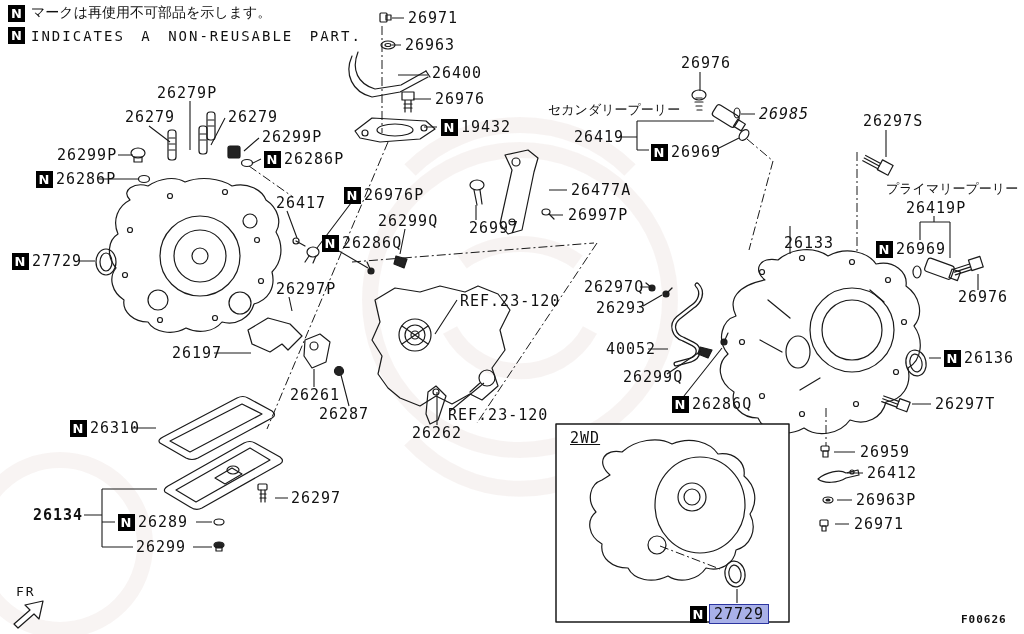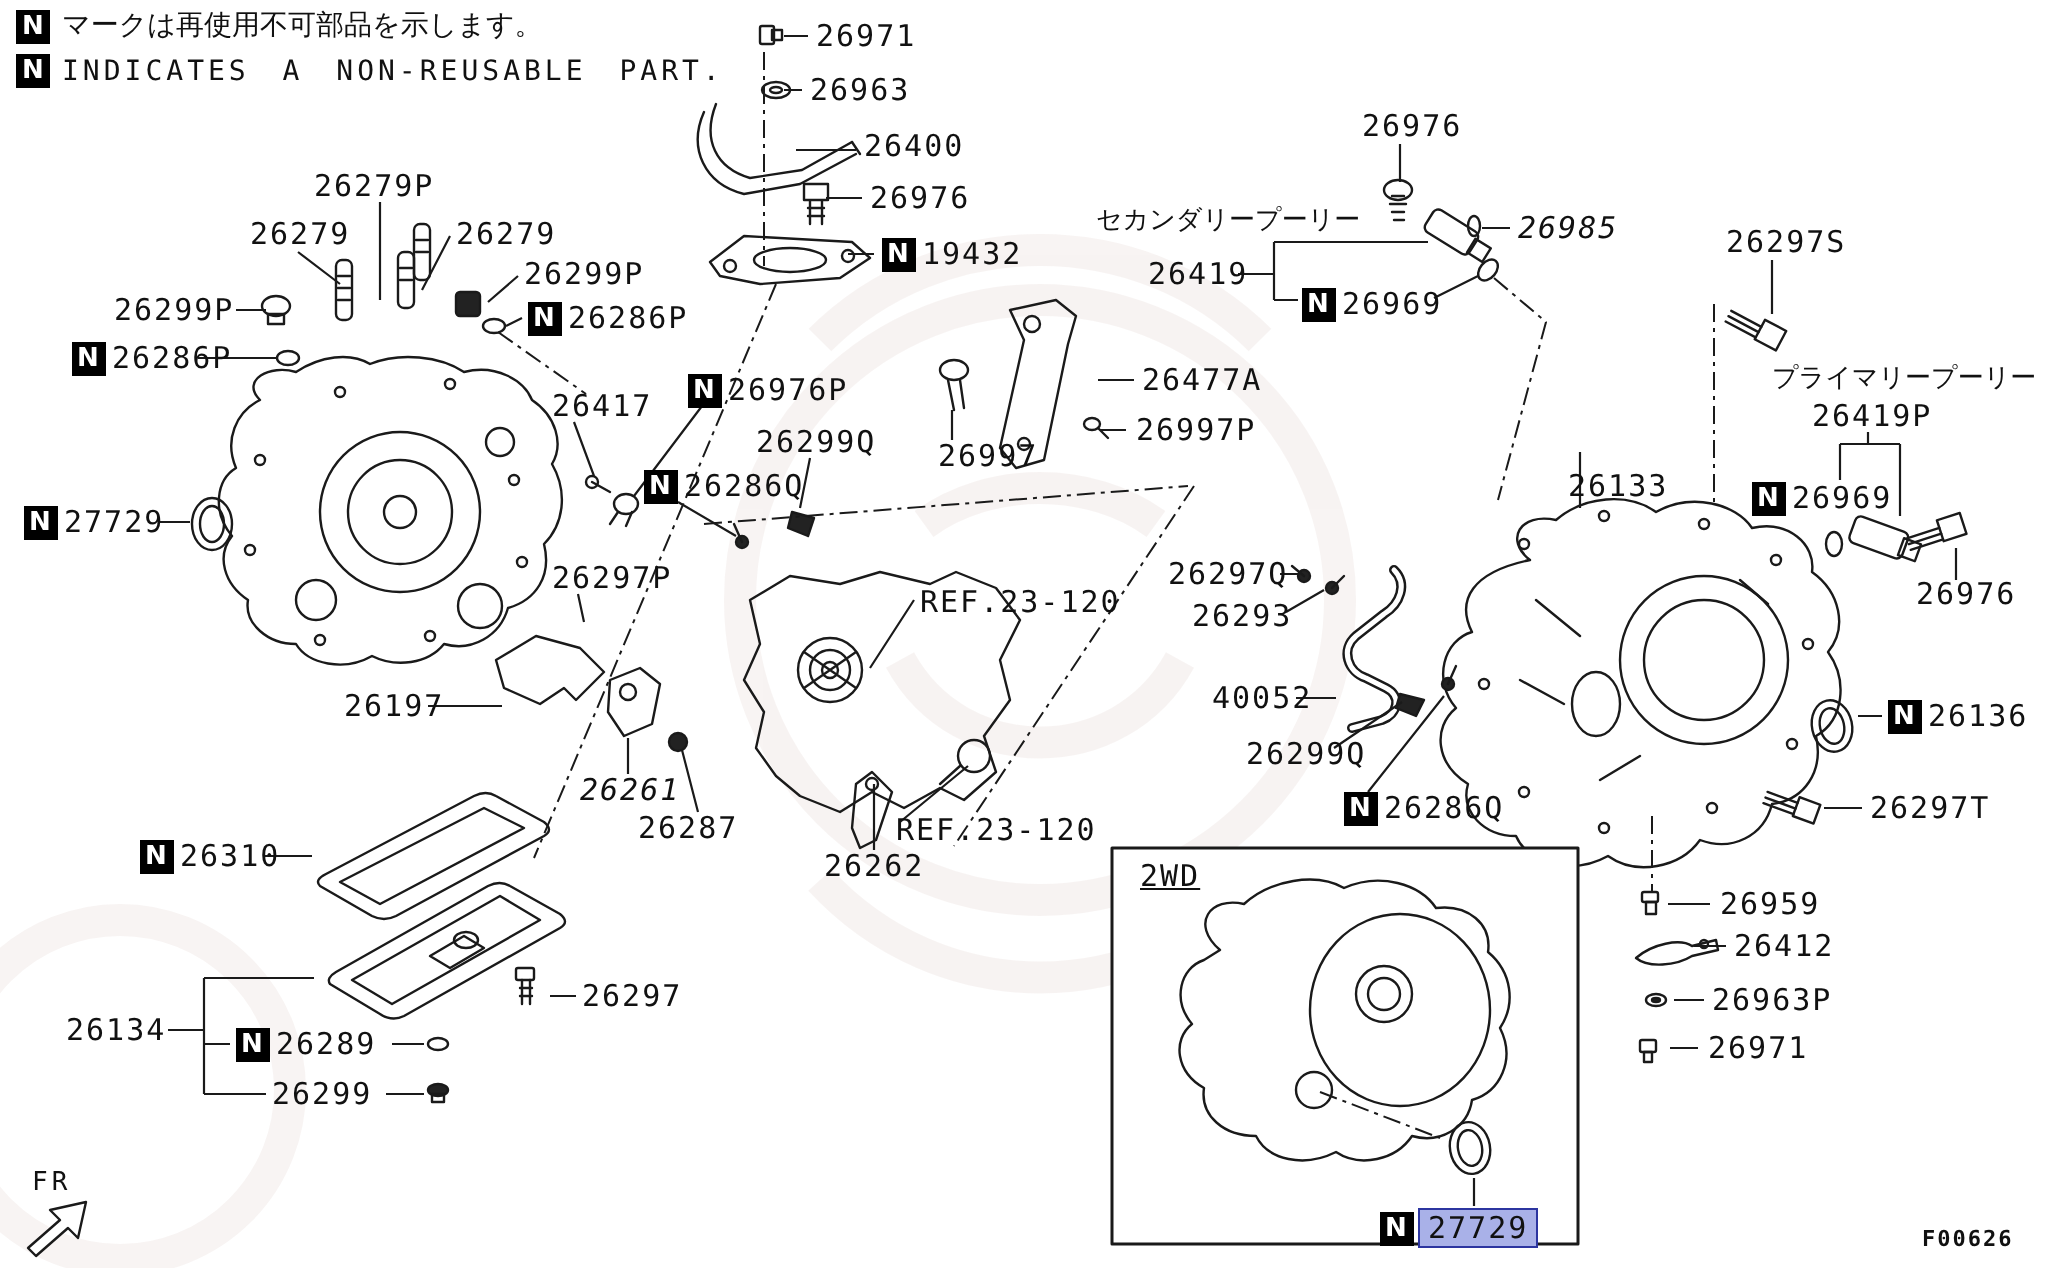--- a/index.html
+++ b/index.html
@@ -311,31 +311,31 @@
       <div class="plabel" style="left: 322px; top: 243px;">
         <span class="nbox">N</span>
         <span class="ptxt">26286Q</span>
       </div>
       <div class="plabel" style="left: 276px; top: 289px;">
         <span class="ptxt">26297P</span>
       </div>
       <div class="plabel" style="left: 172px; top: 353px;">
         <span class="ptxt">26197</span>
       </div>
-      <div class="plabel" style="left: 290px; top: 395px; font-style: italic;">
+      <div class="plabel" style="left: 290px; top: 395px;">
         <span class="ptxt">26261</span>
       </div>
       <div class="plabel" style="left: 319px; top: 414px;">
         <span class="ptxt">26287</span>
       </div>
       <div class="plabel" style="left: 70px; top: 428px;">
         <span class="nbox">N</span>
         <span class="ptxt">26310</span>
       </div>
-      <div class="plabel" style="left: 33px; top: 515px;">
+      <div class="plabel" style="left: 33px; top: 515px; font-weight: bold;">
         <span class="ptxt">26134</span>
       </div>
       <div class="plabel" style="left: 118px; top: 522px;">
         <span class="nbox">N</span>
         <span class="ptxt">26289</span>
       </div>
       <div class="plabel" style="left: 136px; top: 547px;">
         <span class="ptxt">26299</span>
       </div>
       <div class="plabel" style="left: 291px; top: 498px;">

